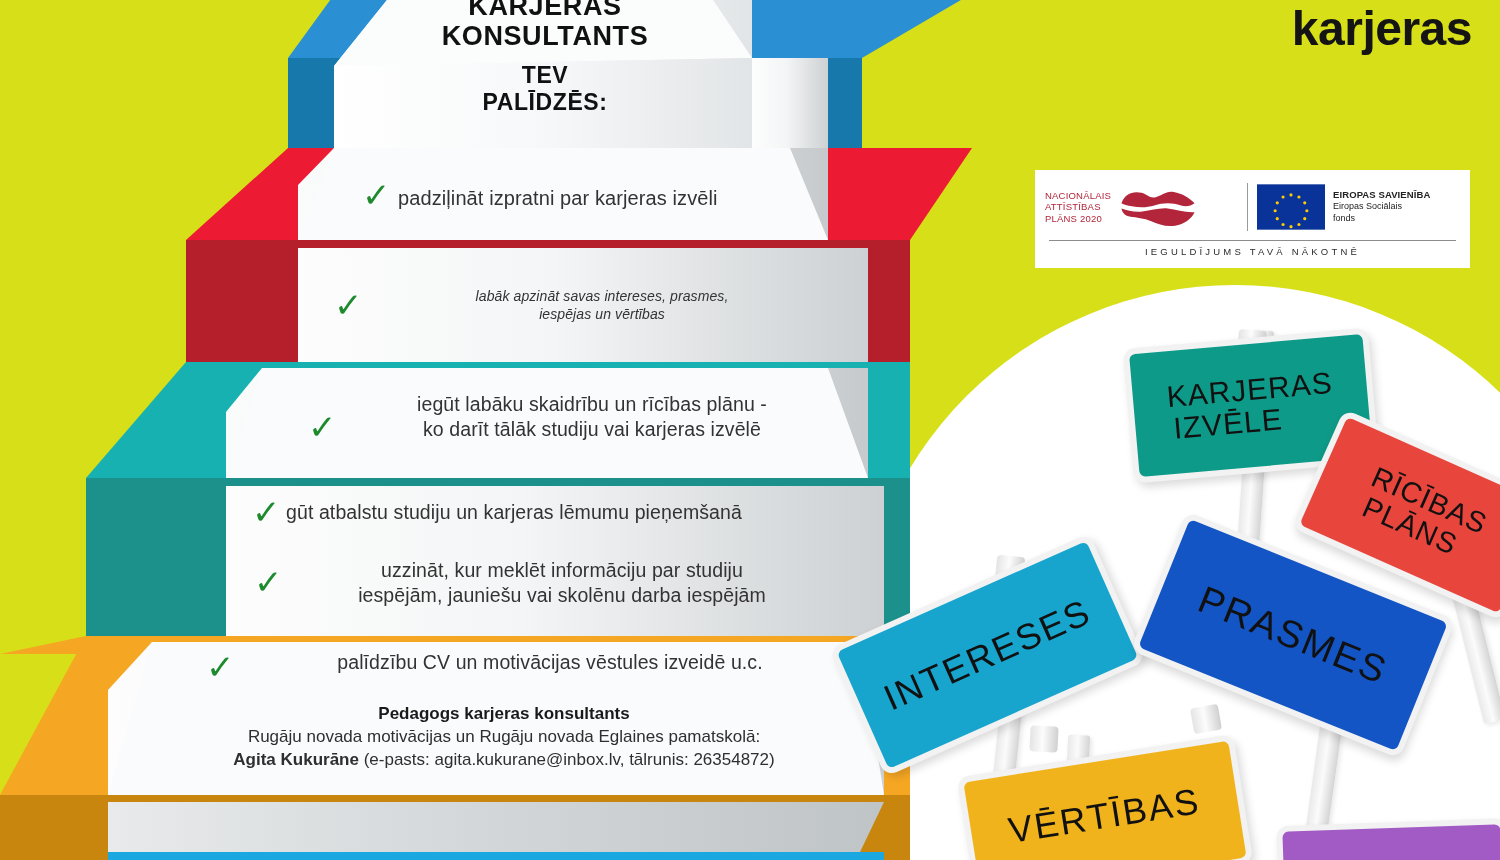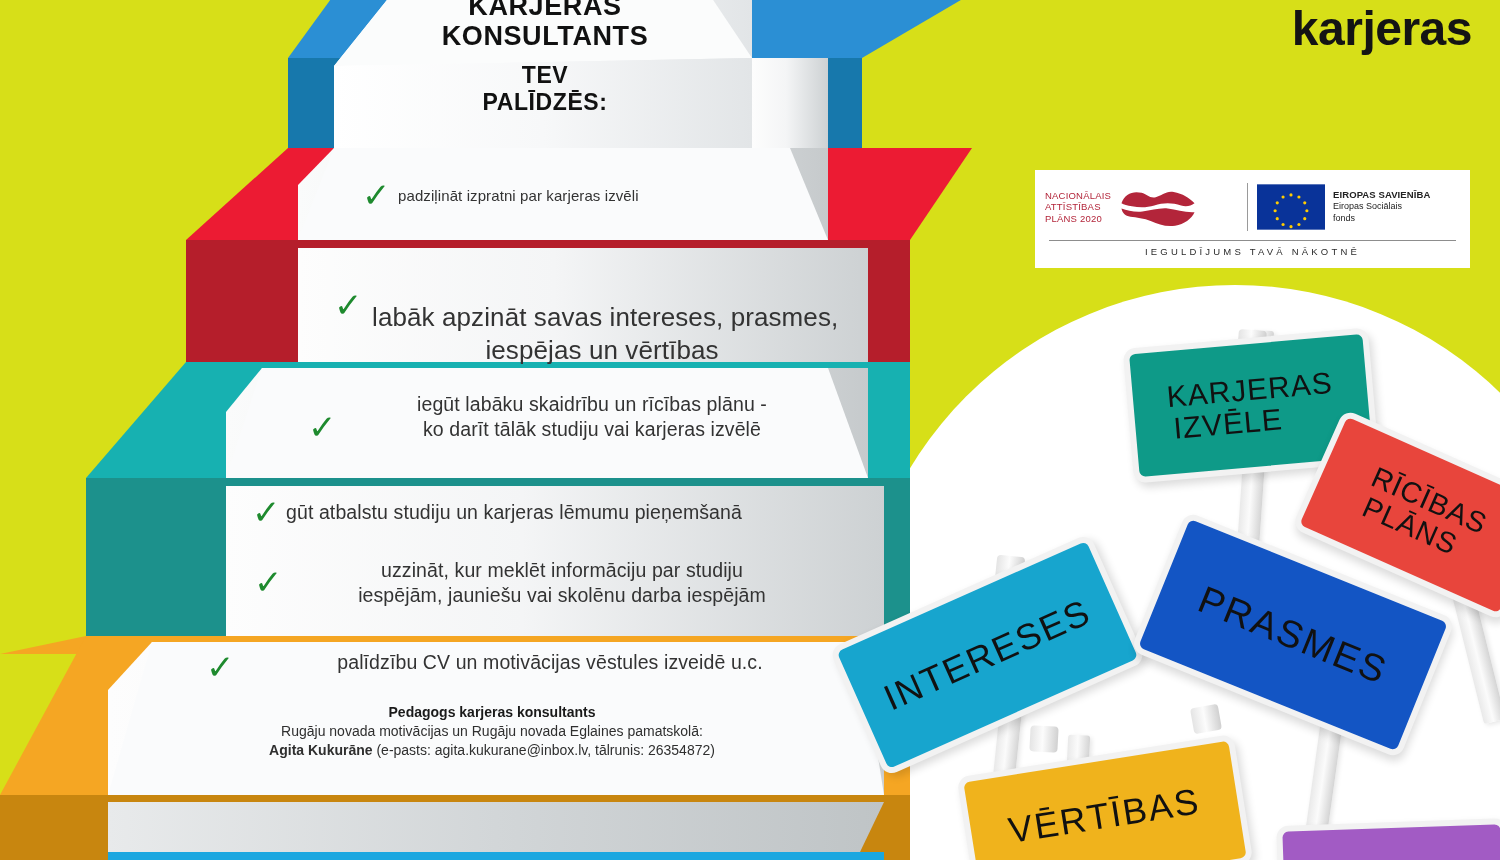--- a/index.html
+++ b/index.html
@@ -175,26 +175,26 @@
   <div class="cap-title" style="left:360px;top:-8px;width:370px;font-size:27px;">
     <span class="ln">KARJERAS</span>
     <span class="ln">KONSULTANTS</span>
   </div>
   <div class="cap-sub" style="left:360px;top:62px;width:370px;font-size:23px;">
     <span class="ln">TEV</span>
     <span class="ln">PALĪDZĒS:</span>
   </div>
 
   <div class="tick" style="left:362px;top:178px;font-size:34px;">✓</div>
-  <div class="steptext" style="left:398px;top:186px;width:420px;text-align:left;font-size:15px;">
+  <div class="steptext" style="left:398px;top:186px;width:420px;text-align:left;font-size:20px;">
     <span class="ln">padziļināt izpratni par karjeras izvēli</span>
   </div>
 
   <div class="tick" style="left:334px;top:288px;font-size:34px;">✓</div>
-  <div class="steptext" style="left:372px;top:301px;width:460px;font-size:26px;">
+  <div class="steptext" style="left:372px;top:288px;width:460px;font-size:14px;font-style:italic;">
     <span class="ln">labāk apzināt savas intereses, prasmes,</span>
     <span class="ln">iespējas un vērtības</span>
   </div>
 
   <div class="tick" style="left:308px;top:410px;font-size:34px;">✓</div>
   <div class="steptext" style="left:342px;top:392px;width:500px;font-size:19.5px;">
     <span class="ln">iegūt labāku skaidrību un rīcības plānu -</span>
     <span class="ln">ko darīt tālāk studiju vai karjeras izvēlē</span>
   </div>
 
@@ -207,21 +207,21 @@
   <div class="steptext" style="left:252px;top:558px;width:620px;font-size:19.5px;">
     <span class="ln">uzzināt, kur meklēt informāciju par studiju</span>
     <span class="ln">iespējām, jauniešu vai skolēnu darba iespējām</span>
   </div>
 
   <div class="tick" style="left:206px;top:650px;font-size:34px;">✓</div>
   <div class="steptext" style="left:240px;top:650px;width:620px;text-align:center;font-size:19.5px;">
     <span class="ln">palīdzību CV un motivācijas vēstules izveidē u.c.</span>
   </div>
 
-  <div class="contact" style="left:104px;top:703px;width:776px;font-size:14px;">
+  <div class="contact" style="left:116px;top:703px;width:776px;font-size:17px;">
     <span class="ln b">Pedagogs karjeras konsultants</span>
     <span class="ln">Rugāju novada motivācijas un Rugāju novada Eglaines pamatskolā:</span>
     <span class="ln"><b>Agita Kukurāne</b><span> (e-pasts: agita.kukurane@inbox.lv, tālrunis: 26354872)</span></span>
   </div>
 
   <div class="headline">
     <span class="ln">karjeras</span>
   </div>
 
   <div class="banner">

